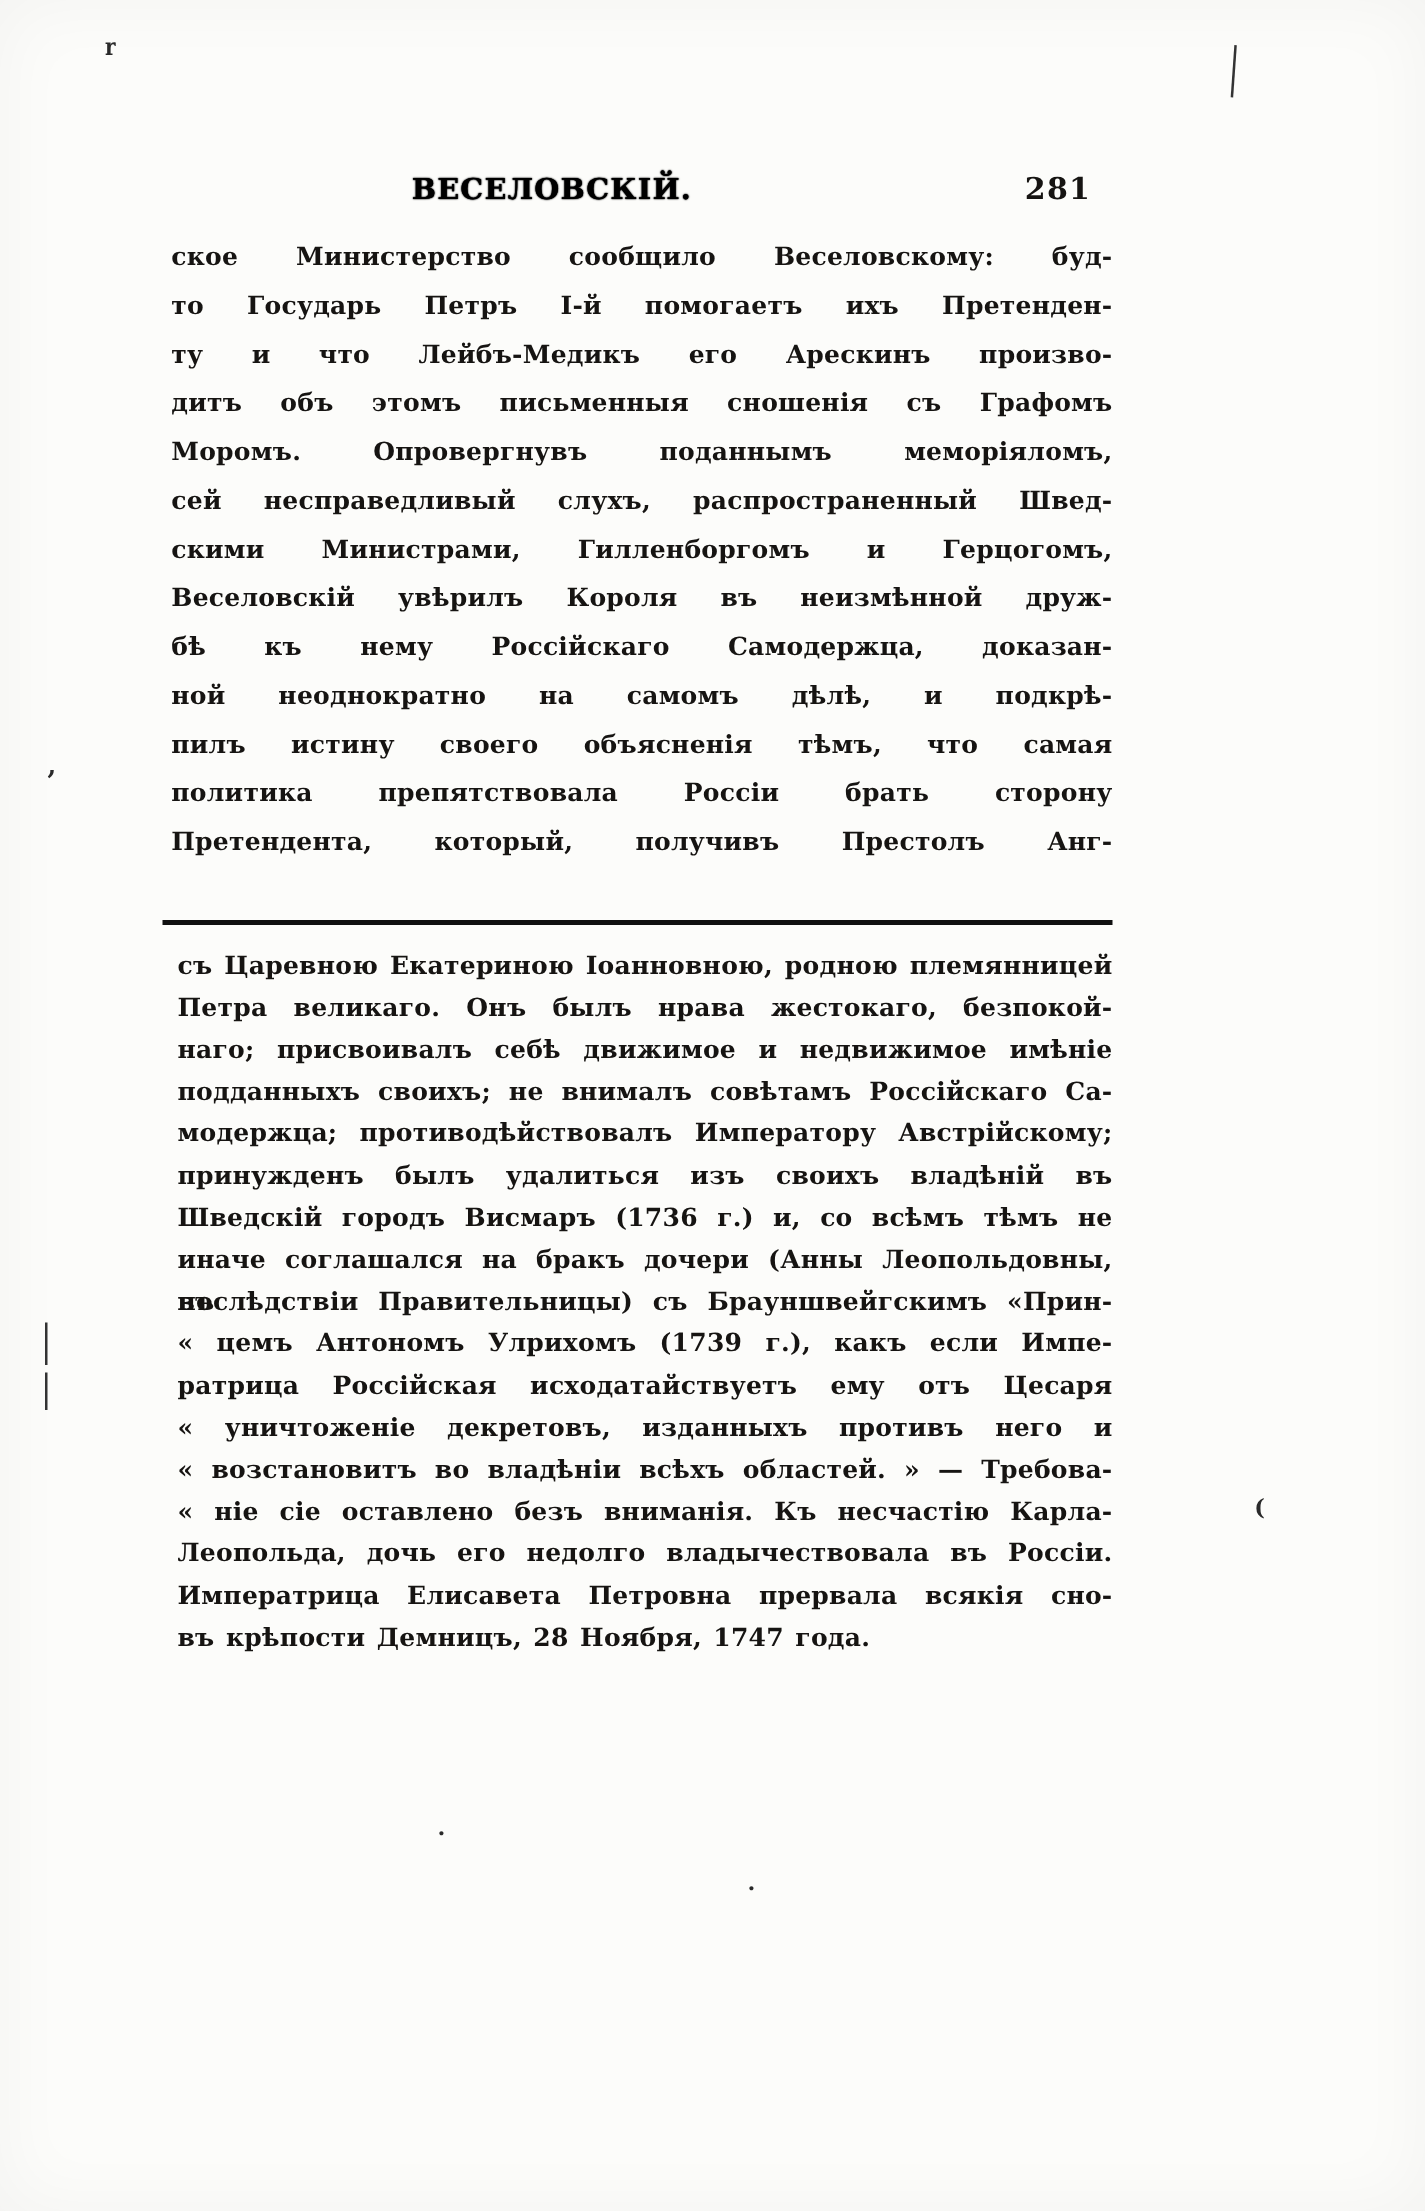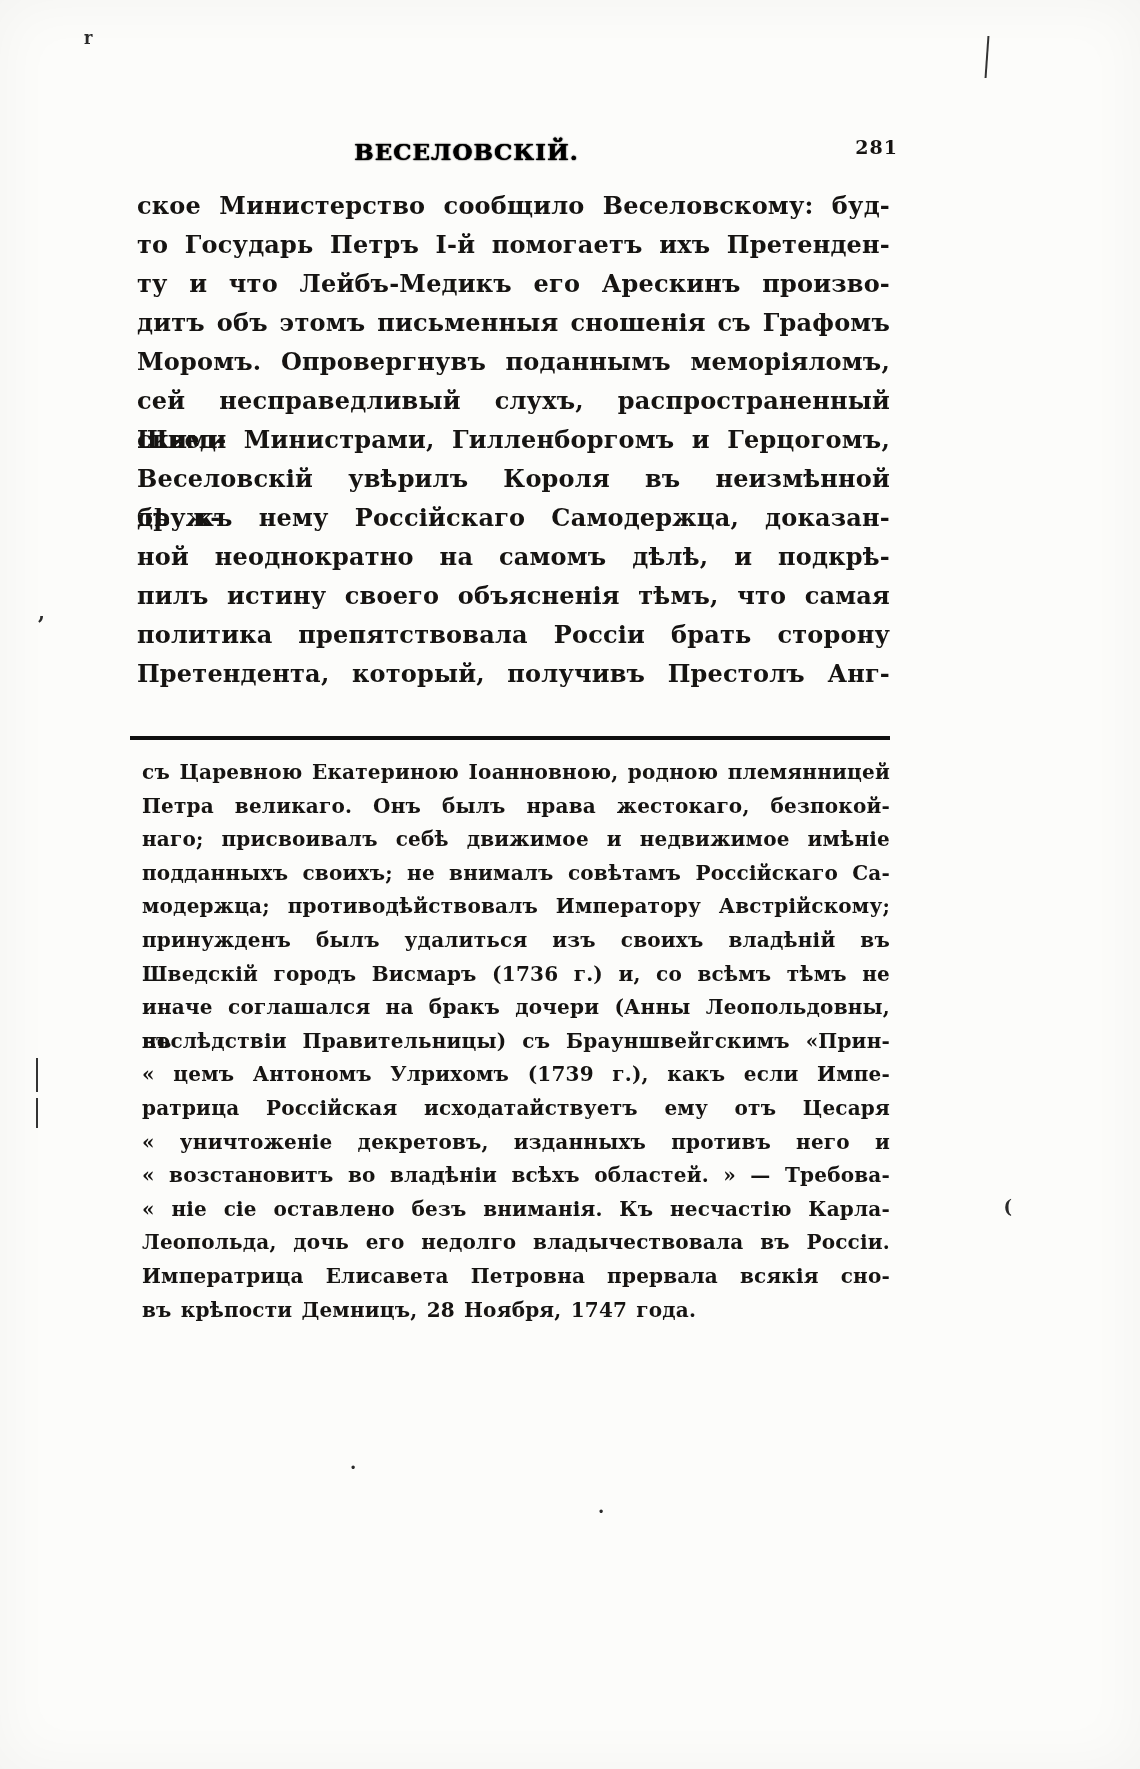--- a/index.html
+++ b/index.html
@@ -15,52 +15,52 @@
     margin: 0 auto;
     background: #fcfcfa;
     color: #161412;
     overflow: hidden;
     box-shadow: inset 0 0 60px rgba(0,0,0,0.04);
   }
 
   
   .header {
     position: absolute;
-    left: 145px;
+    left: 120px;
     top: 138px;
     width: 753px;
     height: 34px;
   }
   .running-title {
     position: absolute;
     left: 0;
     right: 110px;
     text-align: center;
     font-size: 23px;
     font-weight: bold;
     letter-spacing: 1px;
     color: #000;
     text-shadow: 0 0 1.6px #000, 0 0 0.8px #000;
   }
   .page-number {
     position: absolute;
     right: 0;
     top: -2px;
-    font-size: 19px;
+    font-size: 24px;
     font-weight: bold;
     letter-spacing: 1px;
   }
 
   
   .main-text {
     position: absolute;
     left: 137px;
     top: 186px;
     width: 753px;
-    font-size: 24px;
+    font-size: 20px;
     font-weight: bold;
     line-height: 39px;
     word-spacing: 3px;
     letter-spacing: 0.2px;
   }
   .line {
     text-align: justify;
     white-space: nowrap;
     height: 39px;
     overflow: visible;

